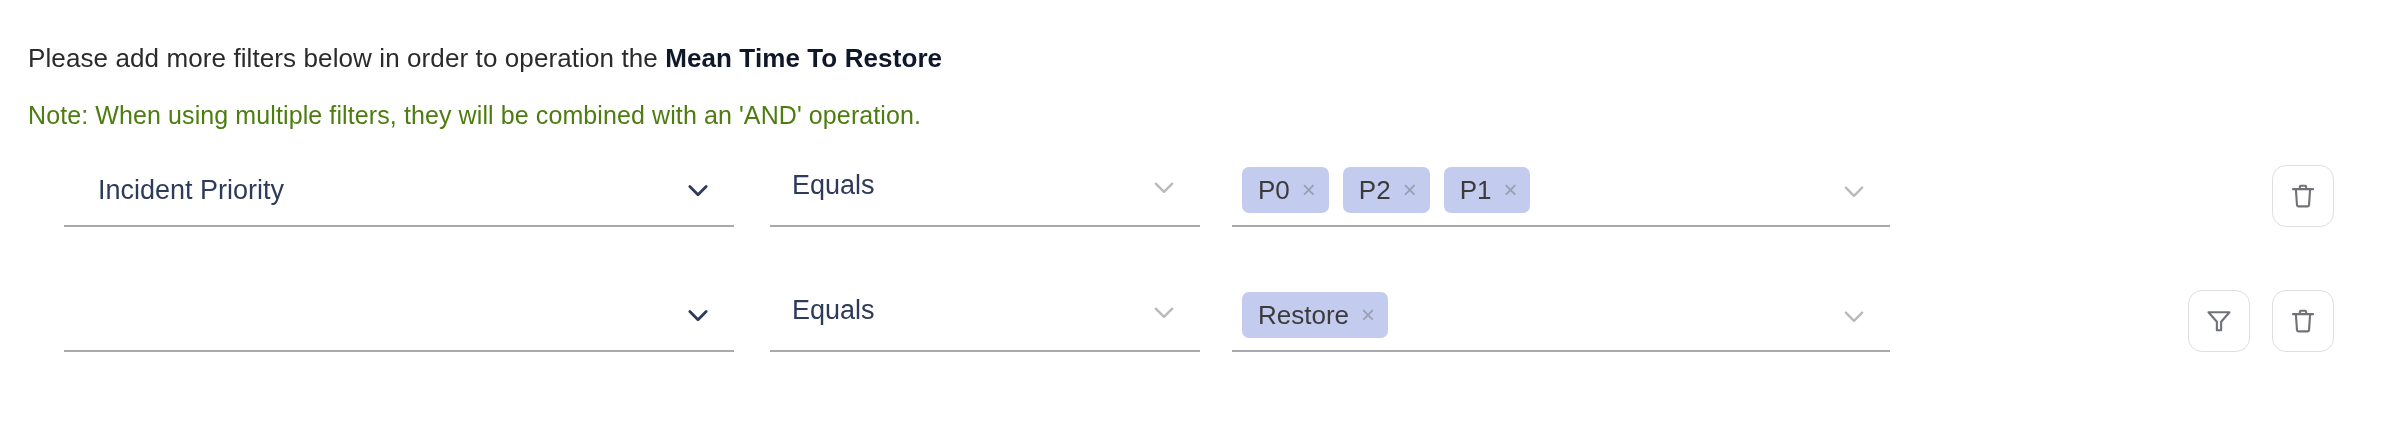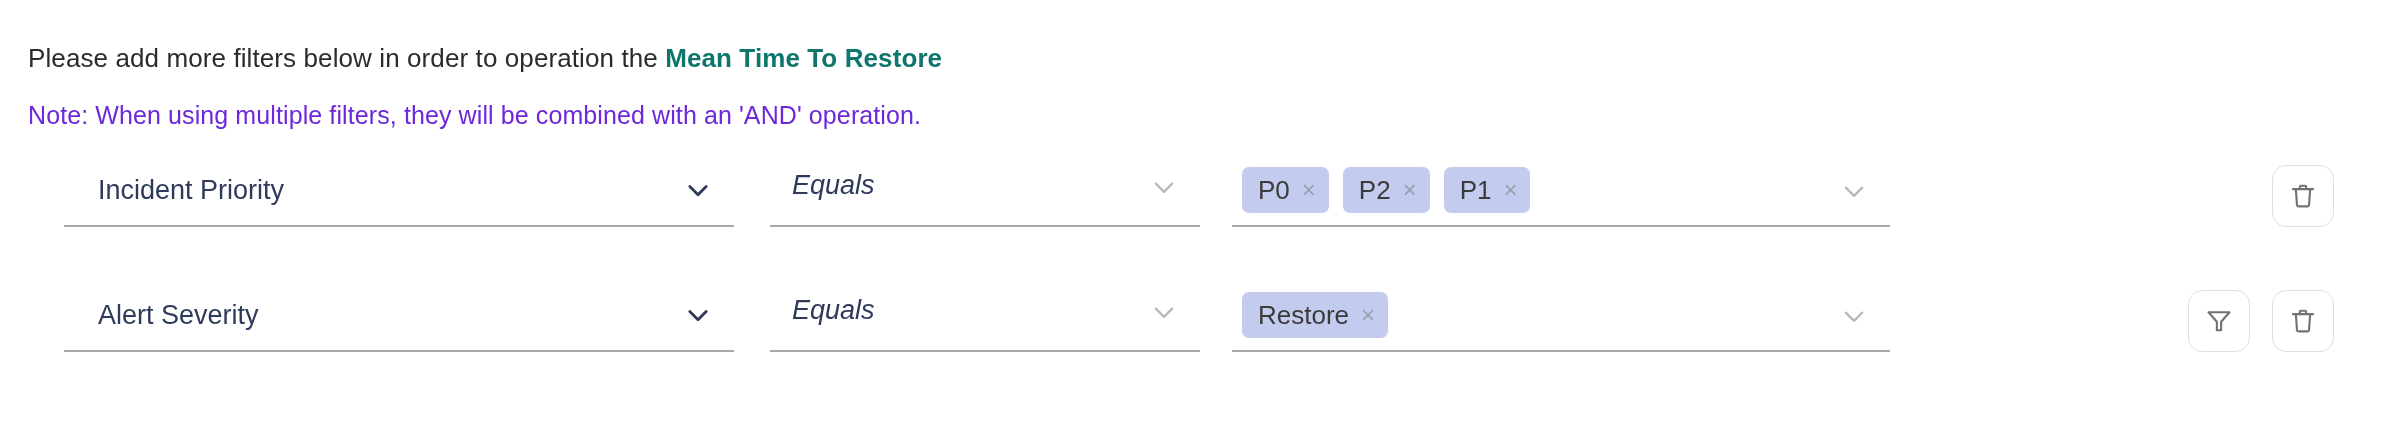--- a/index.html
+++ b/index.html
@@ -30,29 +30,29 @@
     left: 28px;
     top: 42px;
     font-size: 26px;
     line-height: 32px;
     color: #2b2b2b;
     white-space: nowrap;
     letter-spacing: 0.1px;
   }
   .headline .bold {
     font-weight: 700;
-    color: #0f766e;
+    color: #0f172a;
   }
   .note {
     position: absolute;
     left: 28px;
     top: 100px;
     font-size: 25px;
     line-height: 30px;
-    color: #6d28d9;
+    color: #4d7c0f;
     white-space: nowrap;
     letter-spacing: 0.1px;
   }
 
   
   .rows {
     position: absolute;
     left: 0;
     top: 155px;
     width: 2408px;
@@ -74,21 +74,20 @@
   }
   .field-attribute {
     left: 64px;
     width: 670px;
     padding: 0 22px 0 34px;
   }
   .field-operator {
     left: 770px;
     width: 430px;
     padding: 0 22px 9px 22px;
-    font-style: italic;
   }
   .field-value {
     left: 1232px;
     width: 658px;
     padding: 0 22px 0 10px;
   }
 
   .field-label {
     font-size: 27px;
     color: #2e3a59;
@@ -222,21 +221,20 @@
             <path d="M6.3 6.5 L7.2 19.4 a1 1 0 0 0 1 0.9 h7.6 a1 1 0 0 0 1 -0.9 L17.7 6.5" stroke-linejoin="round"></path>
           </svg>
         </button>
       </div>
 
     </div>
 
     <div class="filter-row">
 
       <div class="field field-attribute">
-        <span class="field-label">Alert Severity</span>
         <span class="spacer"></span>
         <svg class="chev dark" viewBox="0 0 24 24">
             <path d="M5 9 L12 16 L19 9" fill="none" stroke-linecap="round" stroke-linejoin="round"></path>
           </svg>
       </div>
 
       <div class="field field-operator">
         <span class="field-label">Equals</span>
         <span class="spacer"></span>
         <svg class="chev light" viewBox="0 0 24 24">

